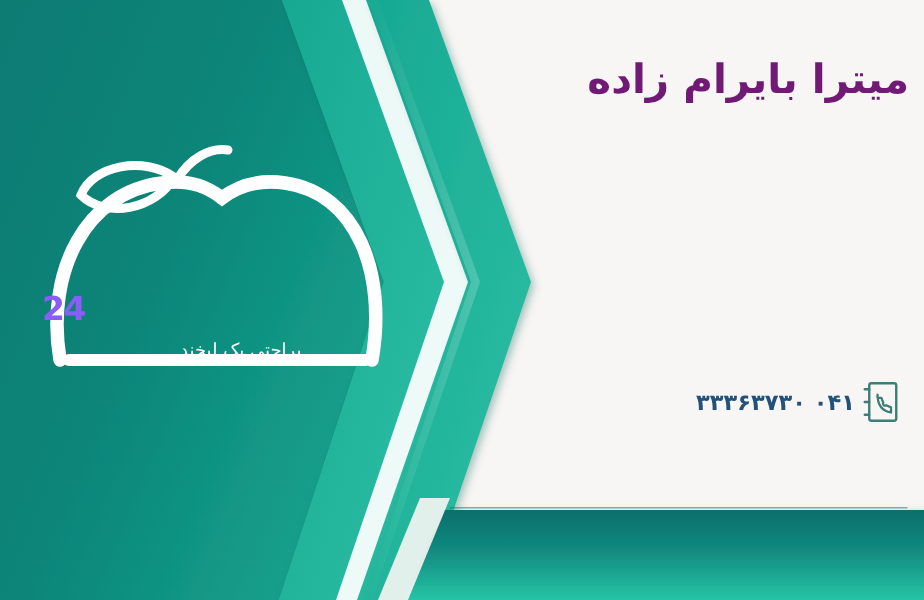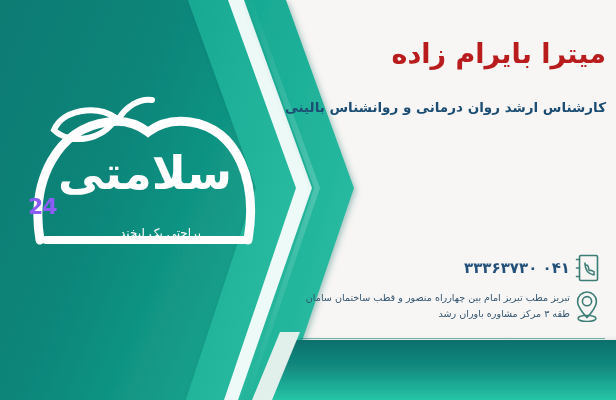--- a/index.html
+++ b/index.html
@@ -15,21 +15,21 @@
     background:#f7f6f4;
     overflow:hidden;
   }
   .layer{position:absolute;top:0;left:0;width:616px;height:400px;}
   .doctor-name{
     position:absolute;
     top:38px; right:10px;
     width:340px;
     font-size:27px;
     font-weight:bold;
-    color:#b91c1c;
+    color:#701a75;
     letter-spacing:0px;
     line-height:1.2;
     white-space:nowrap;
     text-align:right;
   }
   .specialty{
     position:absolute;
     top:99px; right:10px;
     width:340px;
     font-size:13.5px;
@@ -205,52 +205,36 @@
     <path d="M40,240 C30,180 58,128 108,122 C128,119 140,126 148,132
              C156,126 170,119 190,122 C238,129 258,182 248,240" fill="none" stroke="#ffffff" stroke-width="9" stroke-linecap="round"></path>
 
     <path d="M54,130 C62,110 96,104 116,118 C104,140 70,146 54,130 Z" fill="none" stroke="#ffffff" stroke-width="6"></path>
 
     <path d="M118,120 C126,106 140,98 152,100" fill="none" stroke="#ffffff" stroke-width="6" stroke-linecap="round"></path>
 
     <path d="M46,240 L244,240" stroke="#ffffff" stroke-width="8" stroke-linecap="round"></path>
   </svg>
 
-  <div class="logo-word">سلامتی</div>
   <div class="logo-24">24</div>
   <div class="logo-slogan">براحتی یک لبخند</div>
 
   <div class="doctor-name">میترا  بایرام زاده</div>
-  <div class="specialty">کارشناس ارشد روان درمانی و روانشناس بالینی</div>
 
   <div class="row" id="row-phone">
     <div class="ic">
       <svg width="26" height="30" viewBox="0 0 26 30" xmlns="http://www.w3.org/2000/svg">
         <rect x="5.5" y="2.5" width="18" height="25" rx="1.5" fill="none" stroke="#3c7d76" stroke-width="1.6"></rect>
         <path d="M2.5,6.5 L5.5,6.5 M2.5,15 L5.5,15 M2.5,23.5 L5.5,23.5" stroke="#3c7d76" stroke-width="1.6" stroke-linecap="round"></path>
         <path d="M11,10 C11,17 14,21 20,22 L20,18.6 L16.8,17.2
                  C15.4,18 14.2,16.8 14.8,15.4 L13.6,12.2 L11,12.2 Z" fill="none" stroke="#3c7d76" stroke-width="1.5" stroke-linejoin="round"></path>
       </svg>
     </div>
     <div class="txt">
       <div class="phone-num">۳۳۳۶۳۷۳۰ ۰۴۱</div>
     </div>
   </div>
 
-  <div class="row" id="row-addr">
-    <div class="ic">
-      <svg width="28" height="34" viewBox="0 0 28 34" xmlns="http://www.w3.org/2000/svg">
-        <path d="M14,3 C19.2,3 23.4,7.2 23.4,12.4 C23.4,19 14,28.5 14,28.5
-                 C14,28.5 4.6,19 4.6,12.4 C4.6,7.2 8.8,3 14,3 Z" fill="none" stroke="#3c7d76" stroke-width="1.6"></path>
-        <circle cx="14" cy="12.2" r="4.6" fill="none" stroke="#3c7d76" stroke-width="1.6"></circle>
-        <ellipse cx="14" cy="29.4" rx="9" ry="3" fill="none" stroke="#3c7d76" stroke-width="1.4"></ellipse>
-      </svg>
-    </div>
-    <div class="txt">
-      <div class="addr-line">تبریز مطب تبریز امام بین چهارراه منصور و قطب ساختمان سامان</div>
-      <div class="addr-line">طقه ۳ مرکز مشاوره  باوران رشد</div>
-    </div>
-  </div>
 
   <div class="divider"></div>
 
 
 </div>
 
 </body></html>

